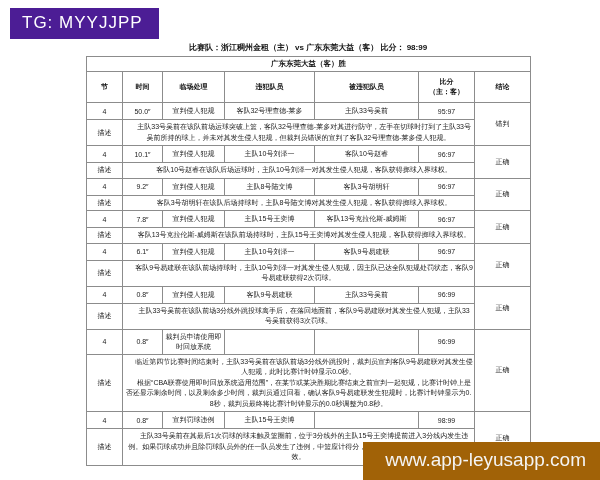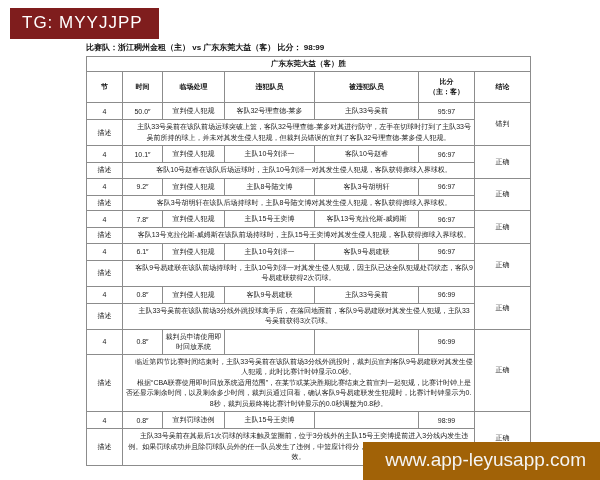--- a/index.html
+++ b/index.html
@@ -4,37 +4,37 @@
 <style>
   html,body{margin:0;padding:0;}
   body{
     width:600px;height:480px;position:relative;overflow:hidden;
     background:#ffffff;
     font-family:"Liberation Sans","DejaVu Sans",sans-serif;
     color:#1c1c1c;
   }
   .wm-top{
     position:absolute;left:10px;top:8px;
-    background:#7f1d1d;color:#ffffff;
+    background:#4c1d95;color:#ffffff;
     font-size:17px;letter-spacing:1px;
     padding:5px 16px 6px 12px;
     white-space:nowrap;
   }
   .wm-bottom{
     position:absolute;right:0;bottom:0;
     background:#a16207;color:#f4f4f4;
     font-size:19px;
     padding:7px 14px 9px 22px;
     white-space:nowrap;
   }
   .report{
     position:absolute;left:86px;top:42px;width:444px;
   }
   .match-title{
-    font-size:8px;font-weight:bold;text-align:left;
+    font-size:8px;font-weight:bold;text-align:center;
     padding-bottom:3px;color:#111;
   }
   table.review{
     border-collapse:collapse;width:100%;
     font-size:7px;color:#222;
     table-layout:fixed;
   }
   table.review td,table.review th{
     border:1px solid #8c8c8c;
     padding:2px 1px;

